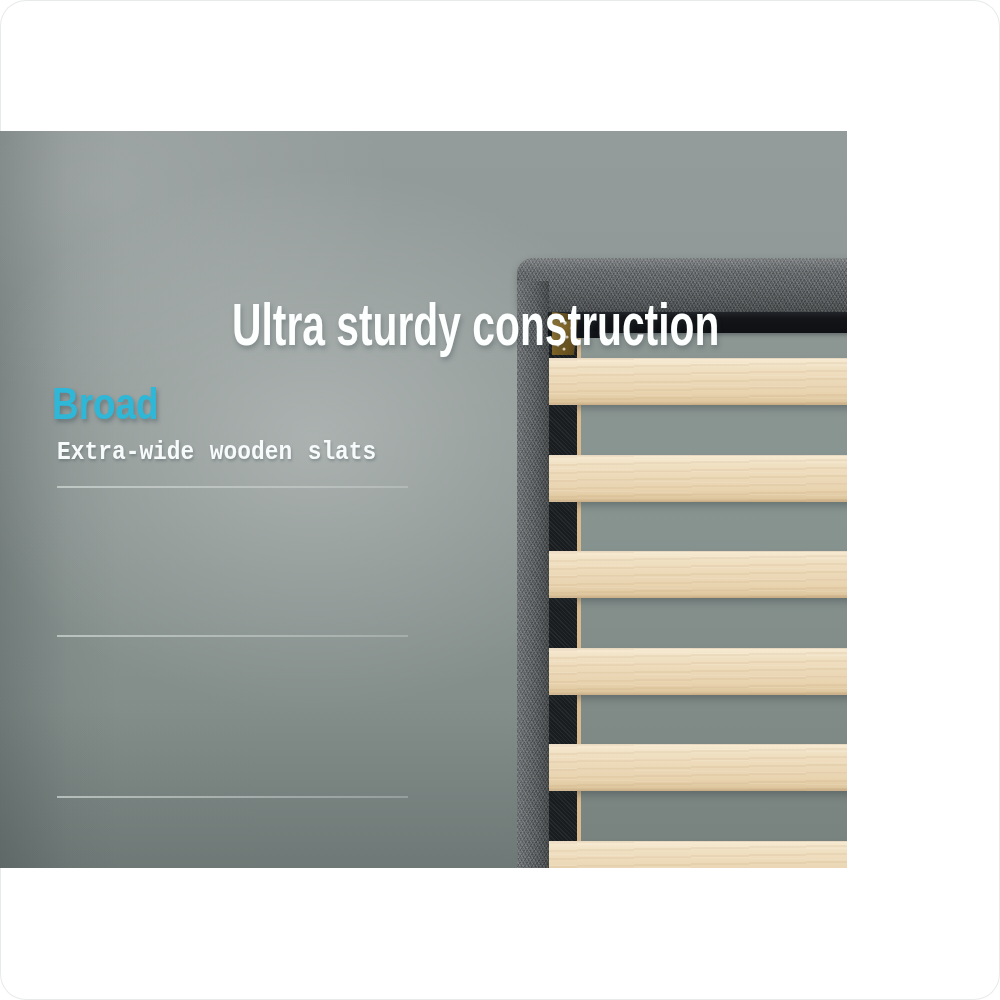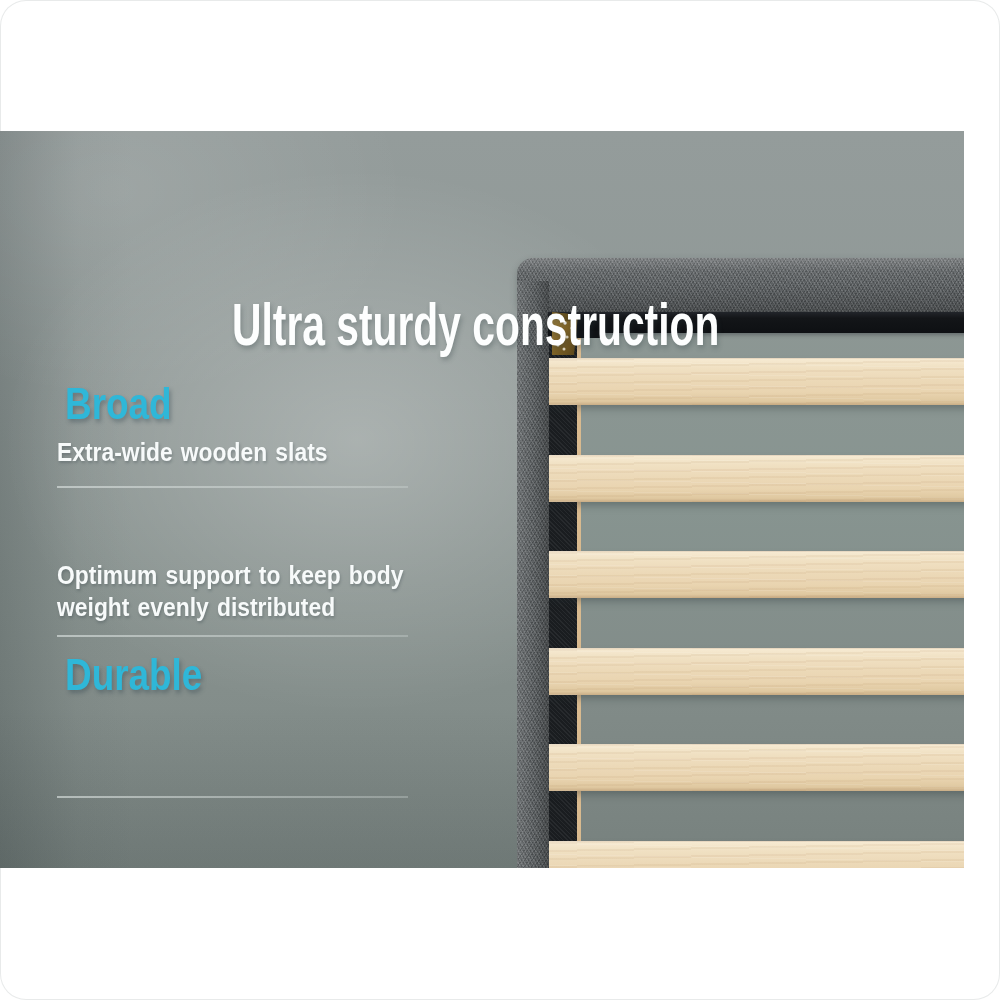--- a/index.html
+++ b/index.html
@@ -3,43 +3,43 @@
 <meta charset="utf-8">
 <style>
   html,body{margin:0;padding:0;background:#ffffff;}
   .canvas{
     position:relative;width:1000px;height:1000px;background:#ffffff;
     font-family:"Liberation Sans",sans-serif;overflow:hidden;
     border-radius:26px;box-shadow:inset 0 0 0 1px rgba(190,196,196,0.35);
   }
   
   .content{
-    position:absolute;left:0;top:131px;width:964px;height:737px;overflow:hidden;
+    position:absolute;left:0;top:131px;width:847px;height:737px;overflow:hidden;
     background:
       radial-gradient(520px 400px at 37% 42%, rgba(255,255,255,0.26), rgba(255,255,255,0) 68%),
       radial-gradient(420px 300px at 12% 8%, rgba(255,255,255,0.10), rgba(255,255,255,0) 70%),
       linear-gradient(90deg, rgba(30,40,42,0.20) 0%, rgba(30,40,42,0.04) 8%, rgba(30,40,42,0) 14%),
       linear-gradient(0deg, rgba(25,35,36,0.15) 0%, rgba(25,35,36,0) 22%),
       linear-gradient(180deg,#949c9b 0%,#8f9896 35%,#87918e 65%,#7d8784 100%);
   }
   
   .title{
     position:absolute;left:232px;top:164px;z-index:10;white-space:nowrap;
     font-size:60px;font-weight:bold;color:#fdfefe;line-height:1;
     transform:scaleX(0.68);transform-origin:left center;
     text-shadow:2px 3px 6px rgba(40,55,60,0.30);
   }
   
-  .feature{position:absolute;left:65px;z-index:10;}
+  .feature{position:absolute;left:52px;z-index:10;}
   .feature h3{
     margin:0;font-size:45px;line-height:45px;font-weight:bold;color:#2fb7d8;
     white-space:nowrap;transform:scaleX(0.82);transform-origin:left center;
     text-shadow:2px 3px 5px rgba(35,55,65,0.35);
   }
-  .desc{position:absolute;left:57px;z-index:10;}
+  .desc{position:absolute;left:57px;z-index:10;font-family:Liberation Mono, monospace;}
   .desc div{
     font-size:26px;line-height:32px;font-weight:bold;color:#f7fafa;
     white-space:nowrap;transform:scaleX(0.88);transform-origin:left center;
     word-spacing:2px;text-shadow:1px 2px 3px rgba(35,50,58,0.28);
   }
   .divider{
     position:absolute;left:57px;width:351px;height:2px;z-index:10;
     background:linear-gradient(to right, rgba(218,225,223,0.65), rgba(218,225,223,0.30));
   }
   .f1{top:250px}.d1{top:305px}.hr1{top:355px}
@@ -149,29 +149,22 @@
     <div class="title">Ultra sturdy construction</div>
 
     <div class="feature f1">
       <h3>Broad</h3>
     </div>
     <div class="desc d1">
       <div>Extra-wide wooden slats</div>
     </div>
     <div class="divider hr1"></div>
 
-    <div class="desc d2">
-      <div>Optimum support to keep body</div>
-      <div>weight evenly distributed</div>
-    </div>
     <div class="divider hr2"></div>
 
-    <div class="feature f3">
-      <h3>Durable</h3>
-    </div>
     <div class="divider hr3"></div>
 
     <div class="desc d4">
       <div>Air circulates freely, preventing</div>
 
     </div>
 
   </div>
 </div>
 

